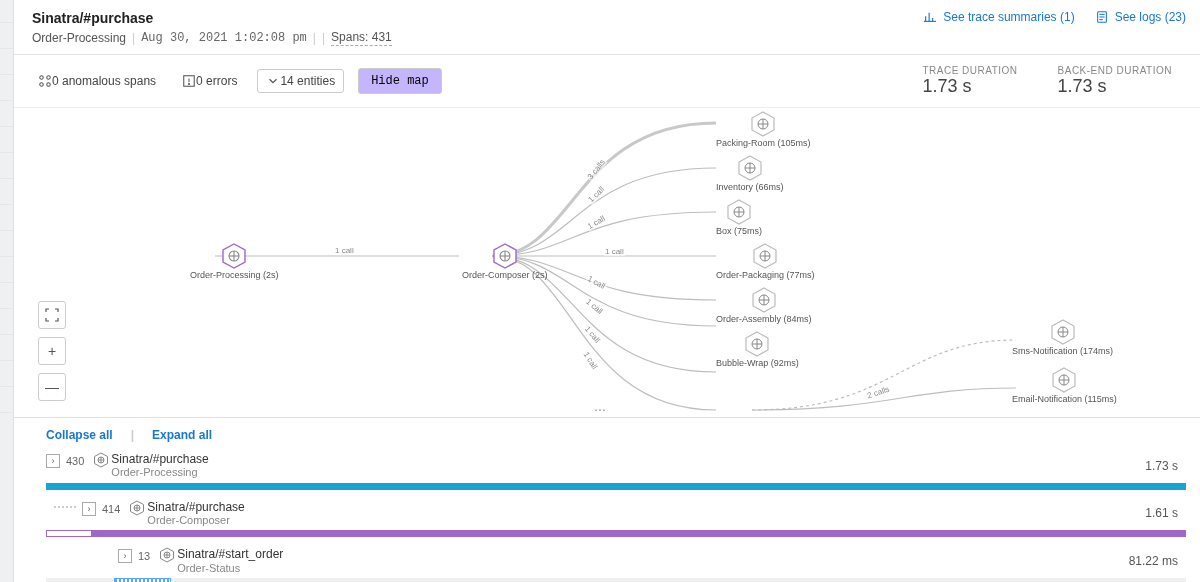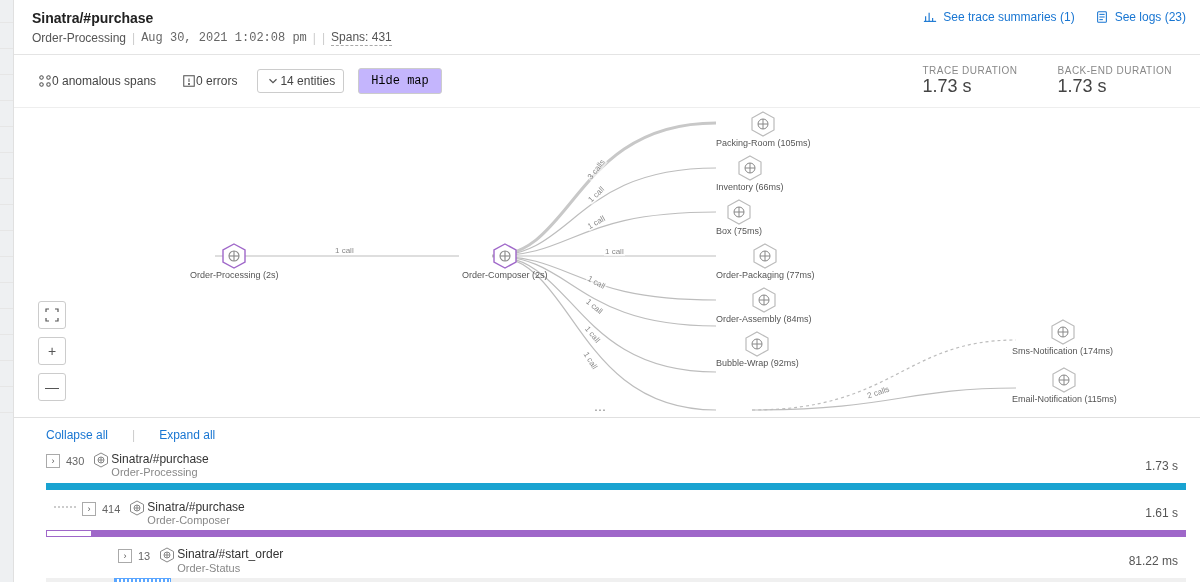--- a/index.html
+++ b/index.html
@@ -45,21 +45,21 @@
   .map-nodes { position: absolute; inset: 0; }
   .node { position: absolute; display: flex; flex-direction: column; align-items: center; }
   .hex { width: 28px; height: 28px; position: relative; }
   .hex svg { width: 28px; height: 28px; display: block; }
   .node-label { font-size: 9px; color: #555; white-space: nowrap; text-align: center; }
   .edge-label { position: absolute; font-size: 8px; color: #888; background: rgba(255,255,255,0.6); padding: 0 1px; }
   .dots { position: absolute; bottom: 0; left: 580px; color: #888; font-size: 12px; }
 
   
   .span-panel { padding: 8px 14px 0 14px; flex: 1; overflow: hidden; }
-  .span-actions { display: flex; align-items: center; gap: 24px; padding: 2px 18px 6px 18px; font-size: 12px; }
+  .span-actions { display: flex; align-items: center; gap: 18px; padding: 2px 18px 6px 18px; font-size: 12px; font-weight: bold; }
   .span-actions a { color: #1976d2; cursor: pointer; }
   .span-actions .divider { color: #ccc; }
   .span-row { display: flex; align-items: flex-start; padding: 4px 0 0 0; }
   .caret { display: inline-flex; align-items: center; justify-content: center; width: 14px; height: 14px; border: 1px solid #aaa; font-size: 9px; color: #555; cursor: pointer; margin-right: 6px; background: #fff; margin-top: 2px; vertical-align: top; }
   .span-count { color: #666; font-size: 11px; margin-right: 7px; display: inline-block; margin-top: 3px; }
   .hex-sm { display: inline-block; vertical-align: middle; margin: 0 2px 0 2px; }
   .hex-sm svg { width: 16px; height: 16px; }
   .span-text { display: inline-flex; flex-direction: column; line-height: 1.2; }
   .span-name { color: #333; font-size: 12px; }
   .span-op { color: #888; font-size: 11px; }

